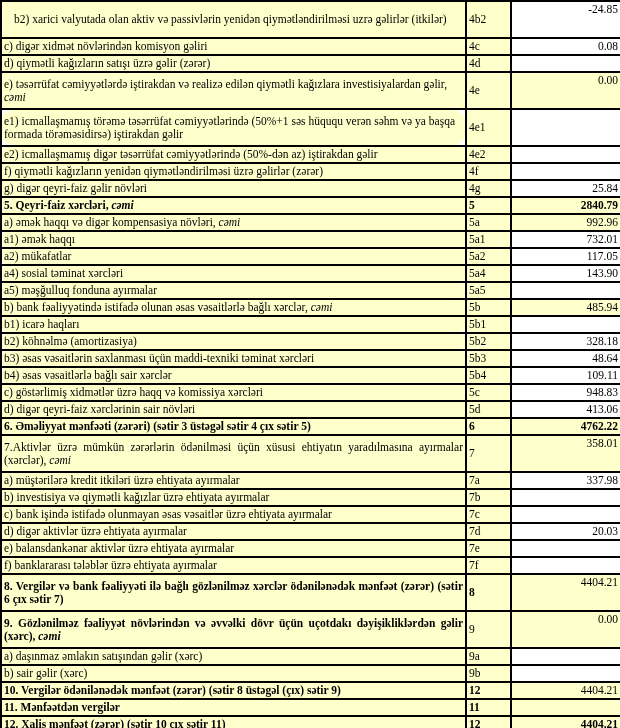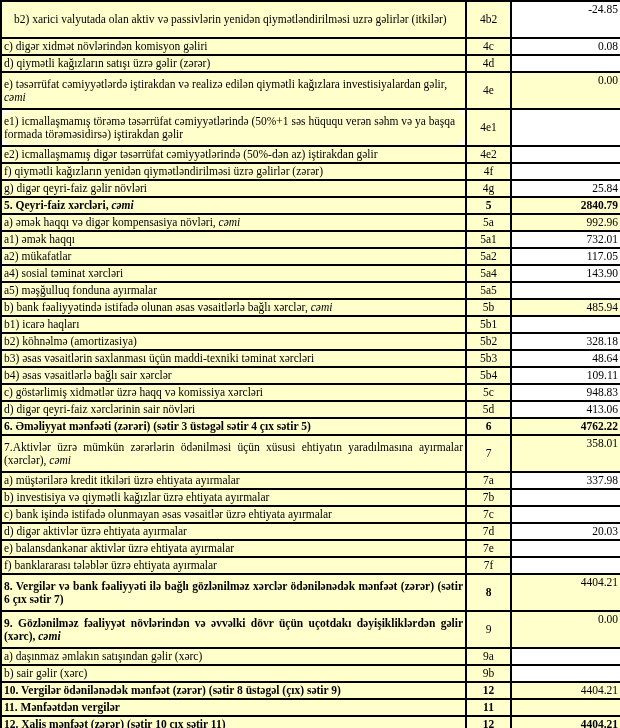--- a/index.html
+++ b/index.html
@@ -26,21 +26,20 @@
   tr.r1 { height: 17px; }
   tr.r2 { height: 37px; }
   td.label {
     background: #FFFFCC;
     vertical-align: middle;
     text-align: left;
   }
   td.code {
     background: #FFFFCC;
     vertical-align: middle;
-    text-align: center;
   }
   td.value {
     background: #ffffff;
     vertical-align: top;
     text-align: right;
     padding-right: 3px;
   }
   td.value.vy { background: #FFFFCC; }
   td.b { font-weight: bold; }
   td.j { text-align: justify; }

